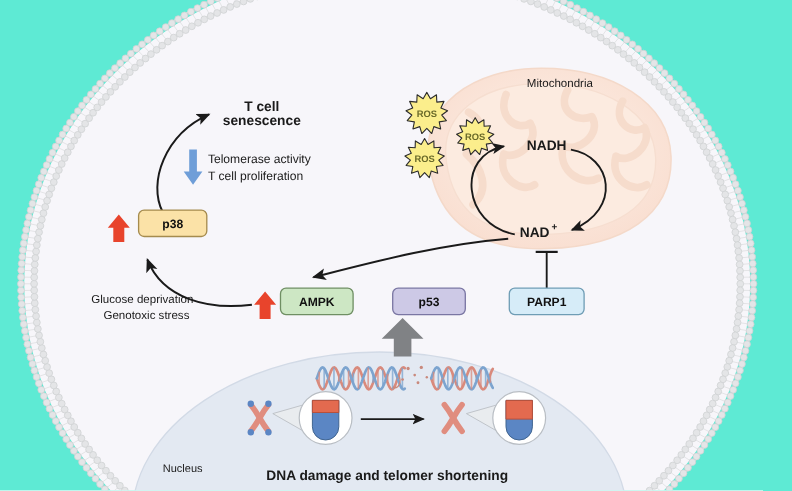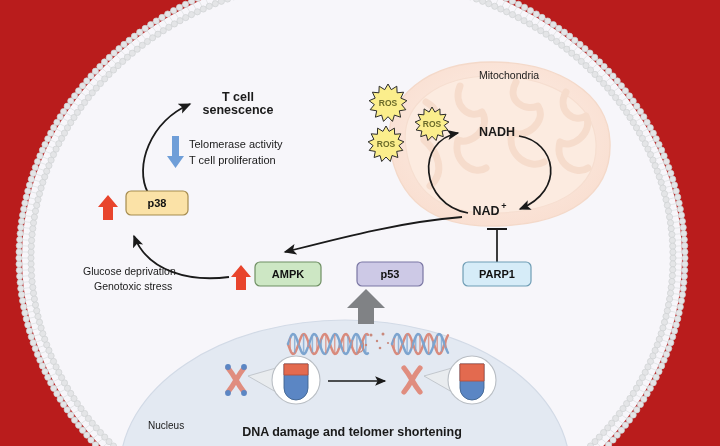--- a/index.html
+++ b/index.html
@@ -11,21 +11,21 @@
     width: 720px;
     height: 446px;
     font-family: "Liberation Sans", sans-serif;
     overflow: hidden;
     position: relative;
   }
   #stage {
     position: relative;
     width: 720px;
     height: 446px;
-    background: #b91c1c;
+    background: #5eead4;
     text-decoration: underline;
   }
   svg.diagram {
     position: absolute;
     left: 0;
     top: 0;
     width: 720px;
     height: 446px;
     display: block;
   }

